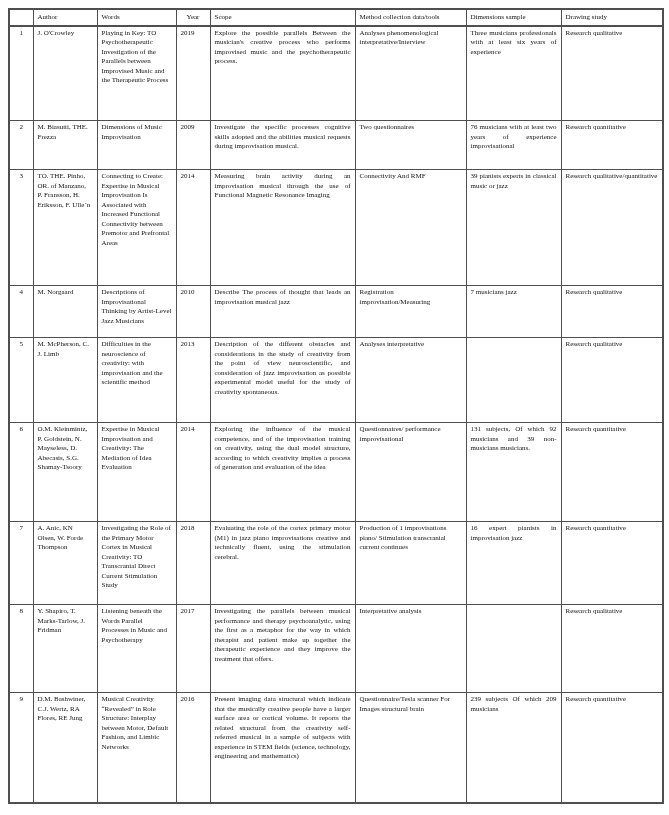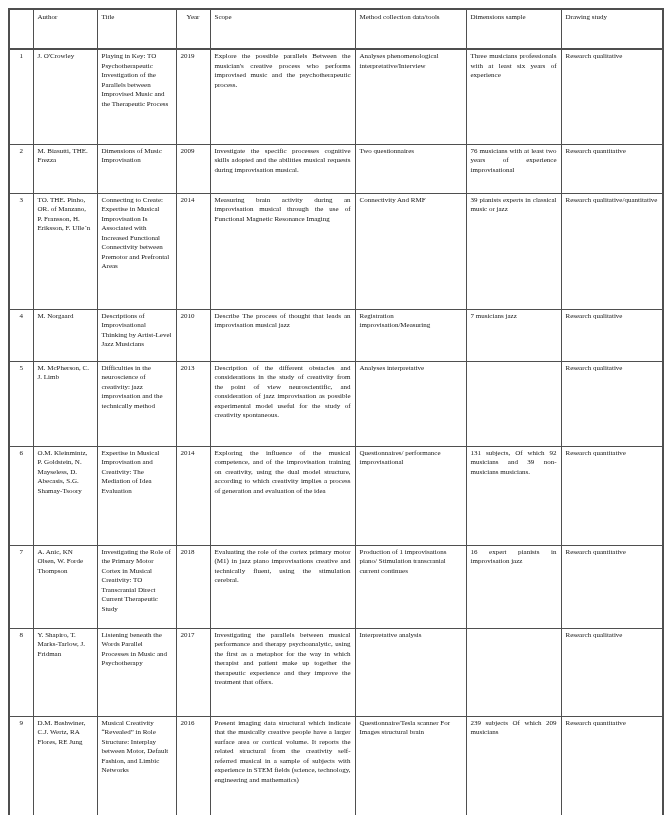--- a/index.html
+++ b/index.html
@@ -25,21 +25,21 @@
     line-height: 9.5px;
     color: #141414;
   }
   .lit-table th, .lit-table td {
     border: 1px solid #4f4f4f;
     vertical-align: top;
     padding: 2px 4px;
     overflow: hidden;
     word-wrap: break-word;
   }
-  .lit-table thead tr { height: 40px; }
+  .lit-table thead tr { height: 16px; }
   .lit-table thead th {
     font-weight: normal;
     text-align: left;
     border-bottom: 2px solid #4f4f4f;
     padding-top: 3px;
   }
   .c-num  { text-align: center; }
   .c-year { text-align: left; }
   .c-scope { text-align: justify; }
   .c-dim   { text-align: justify; }
@@ -57,21 +57,21 @@
         <col style="width:34px">
       <col style="width:145px">
         <col style="width:111px">
         <col style="width:95px">
         <col style="width:102px">
     </colgroup>
     <thead>
       <tr>
         <th class="c-num"></th>
         <th class="c-author">Author</th>
-        <th class="c-title">Title</th>
+        <th class="c-title">Words</th>
         <th class="c-year">Year</th>
         <th class="c-scope">Scope</th>
         <th class="c-method">Method collection  data/tools</th>
         <th class="c-dim">Dimensions sample</th>
         <th class="c-draw">Drawing study</th>
       </tr>
     </thead>
     <tbody>
       <tr style="height:95px">
         <td class="c-num">1</td>
@@ -109,41 +109,41 @@
         <td class="c-title">Descriptions of Improvisational Thinking by Artist-Level Jazz Musicians</td>
         <td class="c-year">2010</td>
         <td class="c-scope">Describe The process of thought that leads an improvisation musical jazz</td>
         <td class="c-method">Registration improvisation/Measuring</td>
         <td class="c-dim">7 musicians jazz</td>
         <td class="c-draw">Research qualitative</td>
       </tr>
       <tr style="height:85px">
         <td class="c-num">5</td>
         <td class="c-author">M. McPherson, C. J. Limb</td>
-        <td class="c-title">Difficulties in the neuroscience of creativity: jazz improvisation and the technically method</td>
+        <td class="c-title">Difficulties in the neuroscience of creativity: with improvisation and the scientific method</td>
         <td class="c-year">2013</td>
         <td class="c-scope">Description of the different obstacles and considerations in the study of creativity from the point of view neuroscientific, and consideration of jazz improvisation as possible experimental model useful for the study of creativity spontaneous.</td>
         <td class="c-method">Analyses interpretative</td>
         <td class="c-dim"></td>
         <td class="c-draw">Research qualitative</td>
       </tr>
       <tr style="height:99px">
         <td class="c-num">6</td>
         <td class="c-author">O.M. Kleinmintz, P. Goldstein, N. Mayseless, D. Abecasis, S.G. Shamay-Tsoory</td>
         <td class="c-title">Expertise in Musical Improvisation and Creativity: The Mediation of Idea Evaluation</td>
         <td class="c-year">2014</td>
         <td class="c-scope">Exploring the influence of the musical competence, and of the improvisation training on creativity, using the dual model structure, according to which creativity implies a process of generation and evaluation of the idea</td>
         <td class="c-method">Questionnaires/ performance improvisational</td>
         <td class="c-dim">131 subjects, Of which 92 musicians and 39 non-musicians musicians.</td>
         <td class="c-draw">Research quantitative</td>
       </tr>
       <tr style="height:83px">
         <td class="c-num">7</td>
         <td class="c-author">A. Anic, KN Olsen, W. Forde Thompson</td>
-        <td class="c-title">Investigating the Role of the Primary Motor Cortex in Musical Creativity: TO Transcranial Direct Current Therapeutic Study</td>
+        <td class="c-title">Investigating the Role of the Primary Motor Cortex in Musical Creativity: TO Transcranial Direct Current Stimulation Study</td>
         <td class="c-year">2018</td>
         <td class="c-scope">Evaluating the role of the cortex primary motor (M1) in jazz piano improvisations creative and technically fluent, using the stimulation cerebral.</td>
         <td class="c-method">Production of 1 improvisations piano/ Stimulation transcranial current continues</td>
         <td class="c-dim">16 expert pianists in improvisation jazz</td>
         <td class="c-draw">Research quantitative</td>
       </tr>
       <tr style="height:88px">
         <td class="c-num">8</td>
         <td class="c-author">Y. Shapiro, T. Marks-Tarlow, J. Fridman</td>
         <td class="c-title">Listening beneath the Words Parallel Processes in Music and Psychotherapy</td>

